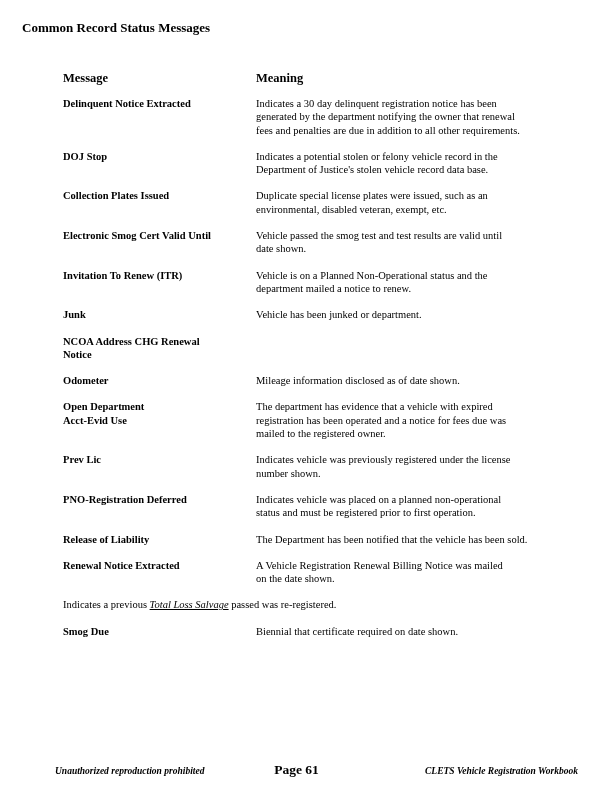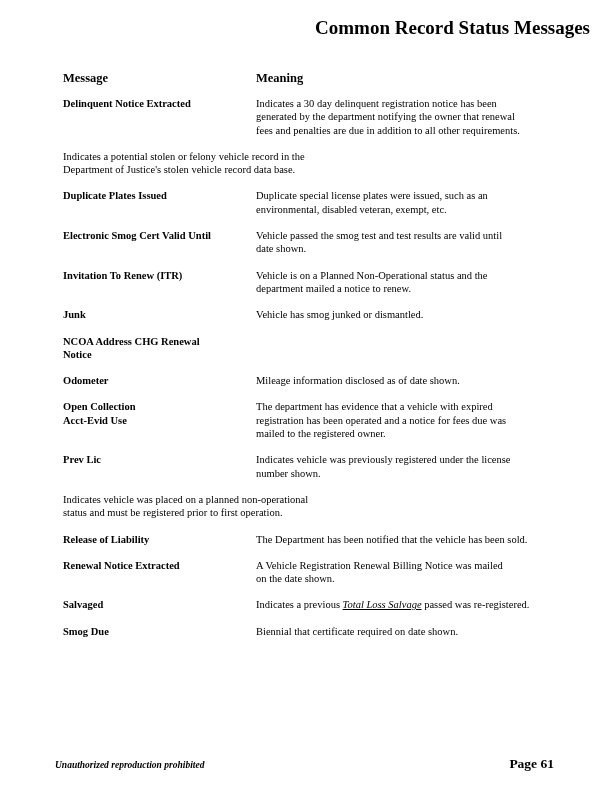--- a/index.html
+++ b/index.html
@@ -15,24 +15,24 @@
     color: #000000;
     overflow: hidden;
   }
   .page {
     padding: 16px 22px 0 63px;
     box-sizing: border-box;
     width: 612px;
   }
   .doc-title {
     margin: 0;
-    font-size: 19px;
+    font-size: 13px;
     line-height: 24px;
     font-weight: bold;
-    text-align: right;
+    text-align: left;
     
     margin-left: -41px;
     margin-right: 0px;
   }
   .col-headers {
     display: flex;
     margin-top: 31px;
     margin-bottom: 12px;
     font-weight: bold;
     font-size: 12.5px;
@@ -56,36 +56,36 @@
   }
   .cell-meaning {
     flex: 1;
     white-space: pre-line;
   }
   .italic { font-style: italic; text-decoration: underline; }
   .footer {
     position: absolute;
     left: 55px;
     right: 34px;
-    bottom: 20px;
+    bottom: 14px;
     display: flex;
     align-items: baseline;
     gap: 44px;
   }
   .footer .f-left {
     flex: 1;
     font-size: 9.5px;
     font-style: italic;
     font-weight: bold;
   }
   .footer .f-center {
     flex: 0 0 auto;
     font-size: 13.5px;
     font-weight: bold;
-    margin-right: 24px;
+    margin-right: 40px;
   }
   .footer .f-right {
     flex: 1;
     text-align: right;
     font-size: 9.5px;
     font-style: italic;
     font-weight: bold;
   }
 </style>
 </head>
@@ -101,96 +101,98 @@
   </div>
 
   <div class="row">
     <div class="cell-message">Delinquent Notice Extracted</div>
     <div class="cell-meaning">Indicates a 30 day delinquent registration notice has been
 generated by the department notifying the owner that renewal
 fees and penalties are due in addition to all other requirements.</div>
   </div>
 
   <div class="row">
+    <div class="cell-message">DOJ Stop</div>
     <div class="cell-meaning">Indicates a potential stolen or felony vehicle record in the
 Department of Justice's stolen vehicle record data base.</div>
   </div>
 
   <div class="row">
-    <div class="cell-message">Duplicate Plates Issued</div>
+    <div class="cell-message">Collection Plates Issued</div>
     <div class="cell-meaning">Duplicate special license plates were issued, such as an
 environmental, disabled veteran, exempt, etc.</div>
   </div>
 
   <div class="row">
     <div class="cell-message">Electronic Smog Cert Valid Until</div>
     <div class="cell-meaning">Vehicle passed the smog test and test results are valid until
 date shown.</div>
   </div>
 
   <div class="row">
     <div class="cell-message">Invitation To Renew (ITR)</div>
     <div class="cell-meaning">Vehicle is on a Planned Non-Operational status and the
 department mailed a notice to renew.</div>
   </div>
 
   <div class="row">
     <div class="cell-message">Junk</div>
-    <div class="cell-meaning">Vehicle has smog junked or dismantled.</div>
+    <div class="cell-meaning">Vehicle has been junked or department.</div>
   </div>
 
   <div class="row">
     <div class="cell-message">NCOA Address CHG Renewal
 Notice</div>
   </div>
 
   <div class="row">
     <div class="cell-message">Odometer</div>
     <div class="cell-meaning">Mileage information disclosed as of date shown.</div>
   </div>
 
   <div class="row">
-    <div class="cell-message">Open Collection
+    <div class="cell-message">Open Department
 Acct-Evid Use</div>
     <div class="cell-meaning">The department has evidence that a vehicle with expired
 registration has been operated and a notice for fees due was
 mailed to the registered owner.</div>
   </div>
 
   <div class="row">
     <div class="cell-message">Prev Lic</div>
     <div class="cell-meaning">Indicates vehicle was previously registered under the license
 number shown.</div>
   </div>
 
   <div class="row">
+    <div class="cell-message">PNO-Registration Deferred</div>
     <div class="cell-meaning">Indicates vehicle was placed on a planned non-operational
 status and must be registered prior to first operation.</div>
   </div>
 
   <div class="row">
     <div class="cell-message">Release of Liability</div>
     <div class="cell-meaning">The Department has been notified that the vehicle has been sold.</div>
   </div>
 
   <div class="row">
     <div class="cell-message">Renewal Notice Extracted</div>
     <div class="cell-meaning">A Vehicle Registration Renewal Billing Notice was mailed
 on the date shown.</div>
   </div>
 
   <div class="row">
-    <div class="cell-message">Salvaged</div>
     <div class="cell-meaning"><span>Indicates a previous </span><span class="italic">Total Loss Salvage</span><span> passed was re-registered.</span></div>
   </div>
 
   <div class="row">
     <div class="cell-message">Smog Due</div>
     <div class="cell-meaning">Biennial that certificate required on date shown.</div>
   </div>
 
 
 </div>
 
 <div class="footer">
   <div class="f-left">Unauthorized reproduction prohibited</div>
   <div class="f-center">Page 61</div>
+  <div class="f-right">CLETS Vehicle Registration Workbook</div>
 </div>
 
 </body></html>

